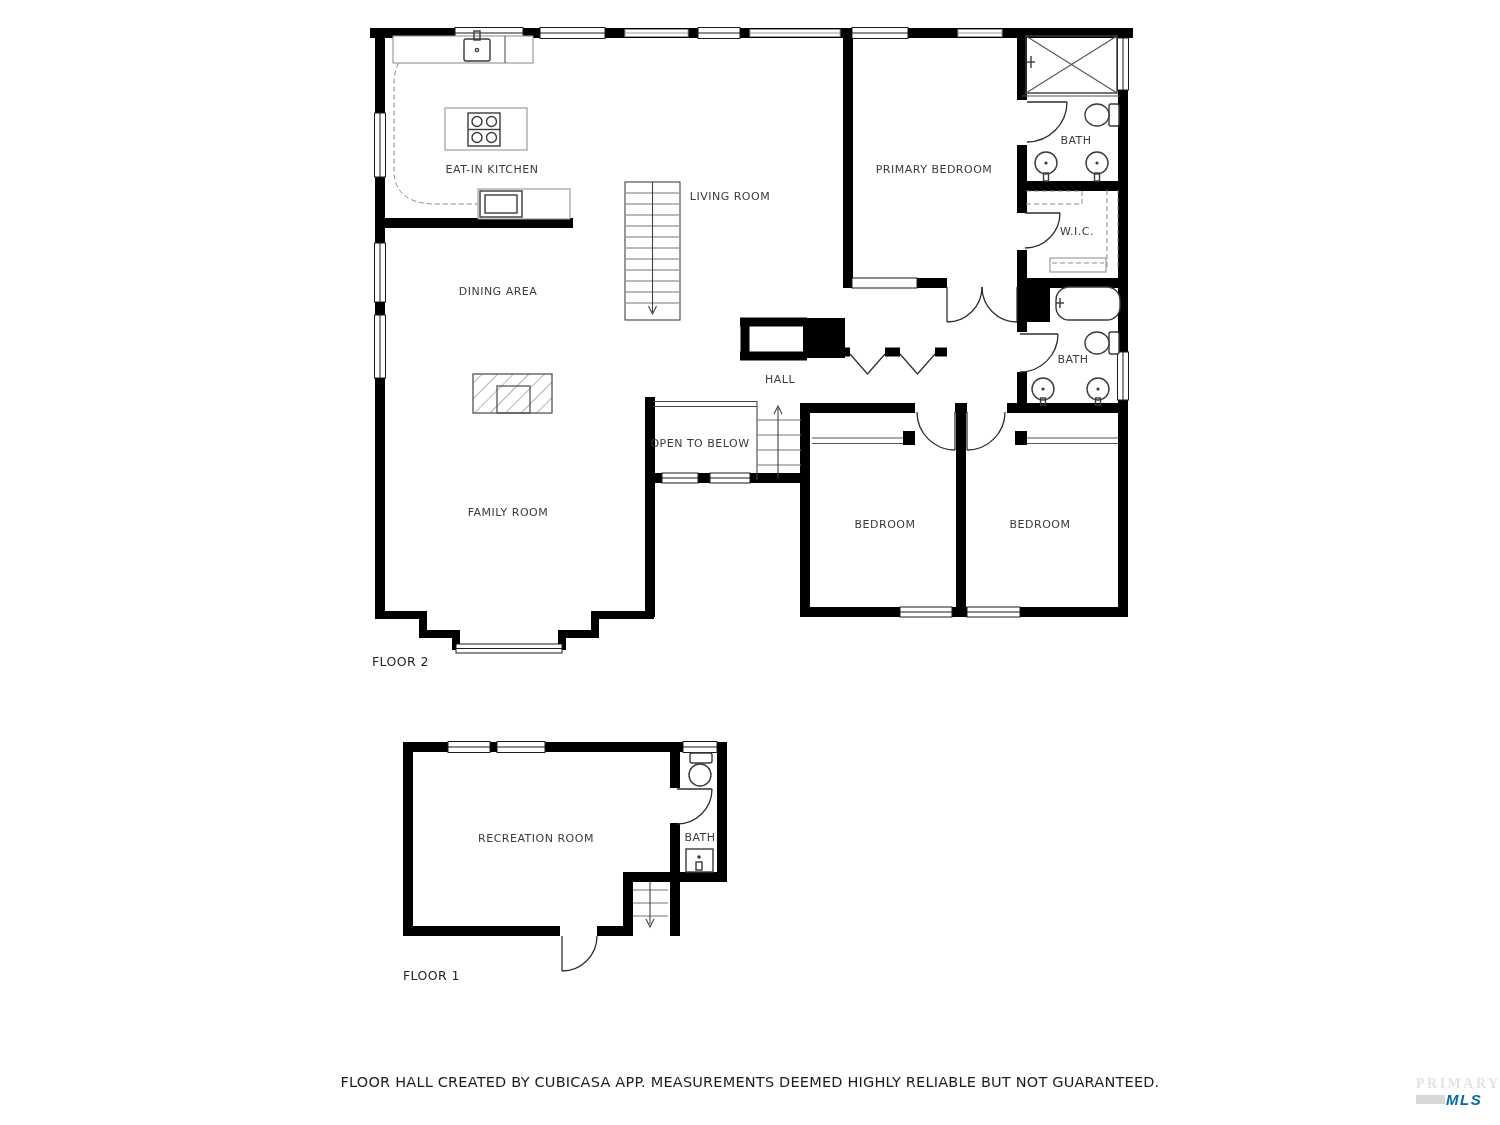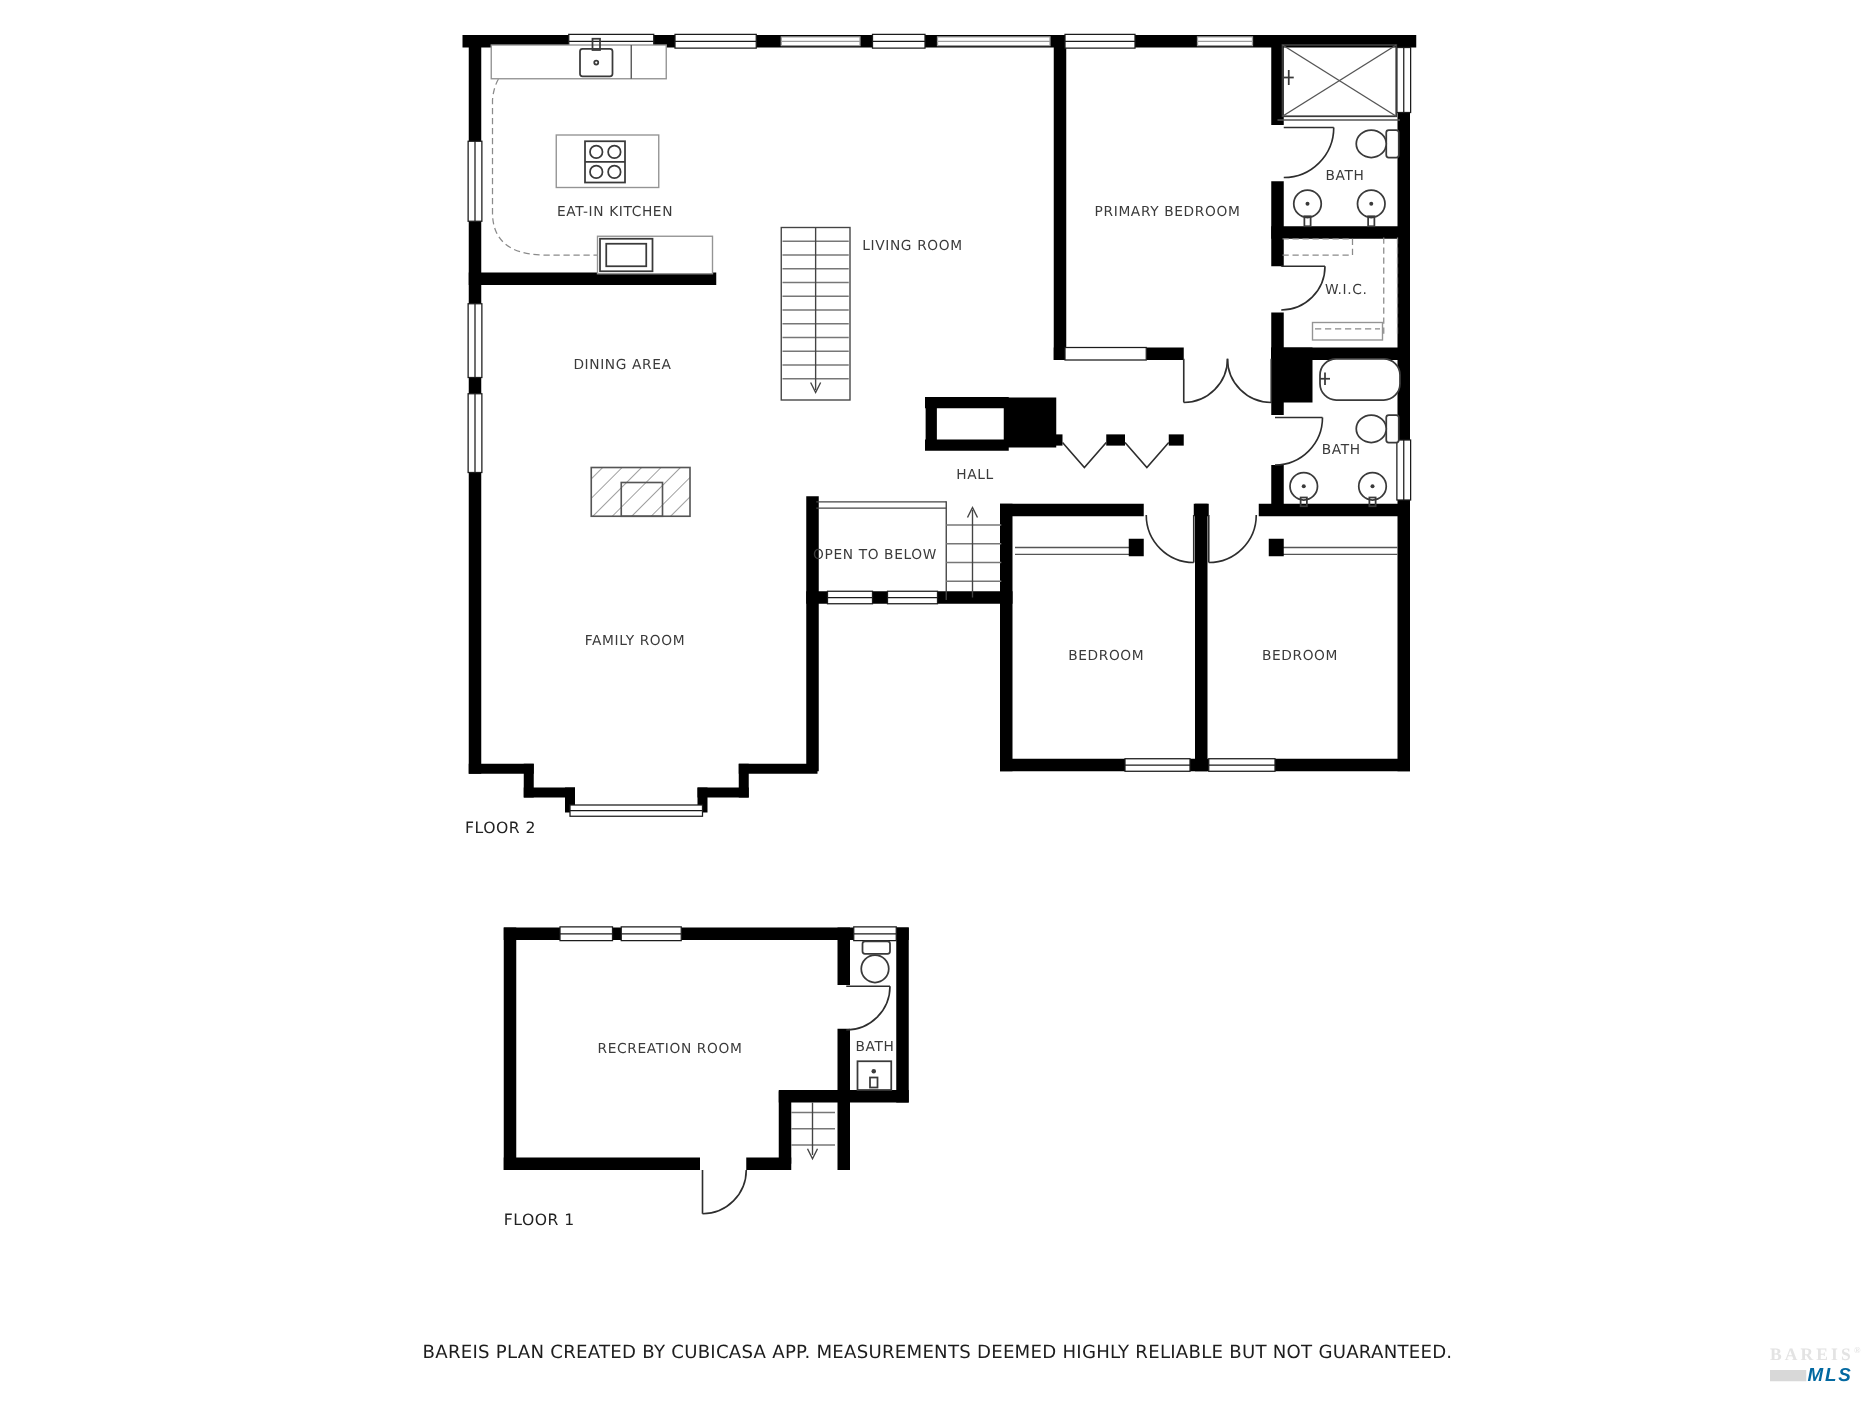--- a/index.html
+++ b/index.html
@@ -343,22 +343,22 @@
     </g>
 
     <g>
       <text class="room" x="536" y="842">RECREATION ROOM</text>
       <text class="room" x="700" y="841">BATH</text>
       <text class="floor" x="403" y="980">FLOOR 1</text>
     </g>
   </g>
 </svg>
 
-<div class="footer">BAREIS PLAN CREATED BY CUBICASA APP. MEASUREMENTS DEEMED HIGHLY RELIABLE BUT NOT GUARANTEED.</div>
+<div class="footer">FLOOR HALL CREATED BY CUBICASA APP. MEASUREMENTS DEEMED HIGHLY RELIABLE BUT NOT GUARANTEED.</div>
 
 <div class="watermark">
-  <div class="wm-brand"><span>BAREIS</span><sup>®</sup></div>
+  <div class="wm-brand"><span>PRIMARY</span><sup>®</sup></div>
   <div class="wm-row">
     <span class="wm-bar"></span>
     <span class="wm-mls">MLS</span>
   </div>
 </div>
 </div>
 
 </body></html>

